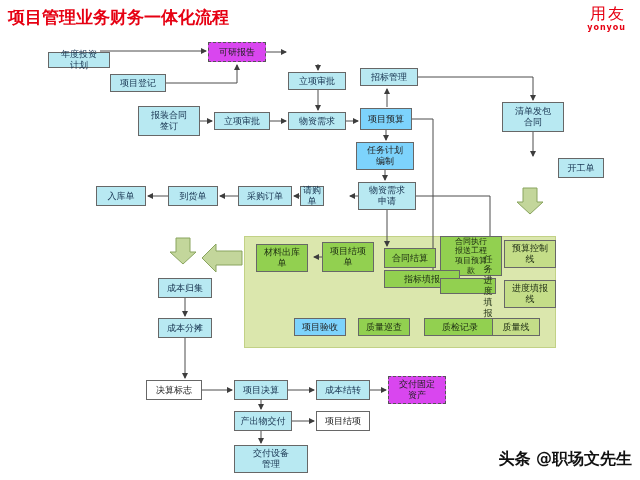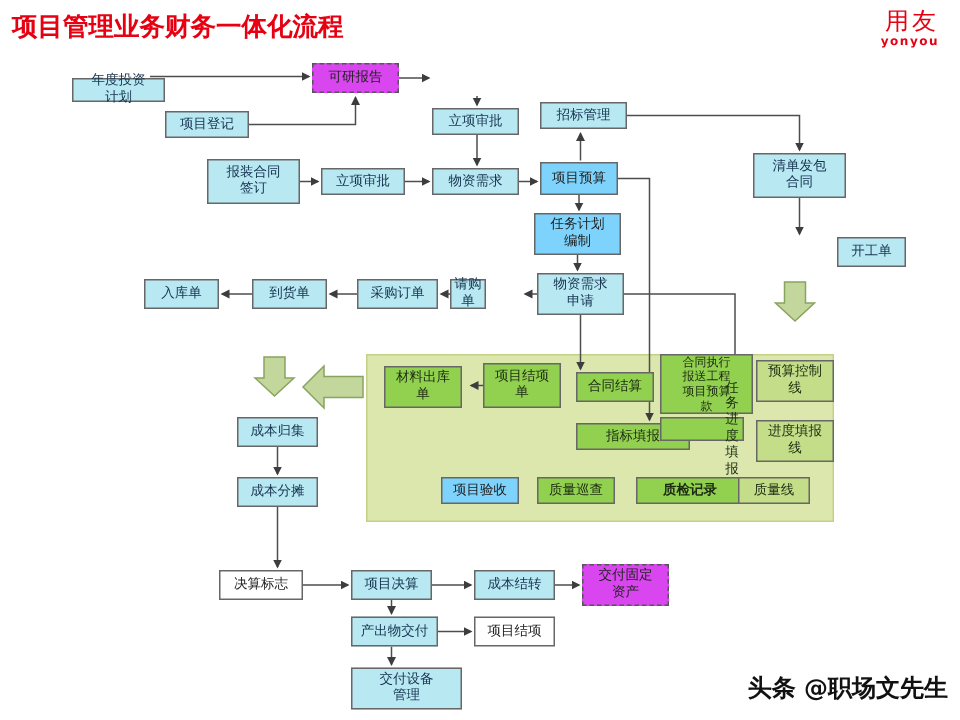--- a/index.html
+++ b/index.html
@@ -105,28 +105,28 @@
 单</div>
       <div class="node green" style="left: 322px; top: 242px; width: 52px; height: 30px;">项目结项
 单</div>
       <div class="node green" style="left: 384px; top: 248px; width: 52px; height: 20px;">合同结算</div>
       <div class="node green" style="left: 440px; top: 236px; width: 62px; height: 40px; font-size: 8px;">合同执行
 报送工程
 项目预算
 款</div>
       <div class="node line" style="left: 504px; top: 240px; width: 52px; height: 28px;">预算控制
 线</div>
-      <div class="node green" style="left: 384px; top: 282px; width: 76px; height: 18px;">指标填报</div>
+      <div class="node green" style="left: 384px; top: 270px; width: 76px; height: 18px;">指标填报</div>
       <div class="node green" style="left: 440px; top: 278px; width: 56px; height: 16px; padding-left: 40px;">任务进度
 填报</div>
       <div class="node line" style="left: 504px; top: 280px; width: 52px; height: 28px;">进度填报
 线</div>
       <div class="node highlight" style="left: 294px; top: 318px; width: 52px; height: 18px;">项目验收</div>
       <div class="node green" style="left: 358px; top: 318px; width: 52px; height: 18px;">质量巡查</div>
-      <div class="node green" style="left: 424px; top: 318px; width: 72px; height: 18px; font-weight: bold;">质检记录</div>
+      <div class="node green" style="left: 424px; top: 318px; width: 72px; height: 18px;">质检记录</div>
       <div class="node line" style="left: 492px; top: 318px; width: 48px; height: 18px;">质量线</div>
       <div class="node process" style="left: 158px; top: 278px; width: 54px; height: 20px;">成本归集</div>
       <div class="node process" style="left: 158px; top: 318px; width: 54px; height: 20px;">成本分摊</div>
       <div class="node plain" style="left: 146px; top: 380px; width: 56px; height: 20px;">决算标志</div>
       <div class="node process" style="left: 234px; top: 380px; width: 54px; height: 20px;">项目决算</div>
       <div class="node process" style="left: 316px; top: 380px; width: 54px; height: 20px;">成本结转</div>
       <div class="node dashed" style="left: 388px; top: 376px; width: 58px; height: 28px;">交付固定
 资产</div>
       <div class="node process" style="left: 234px; top: 411px; width: 58px; height: 20px;">产出物交付</div>
       <div class="node plain" style="left: 316px; top: 411px; width: 54px; height: 20px;">项目结项</div>

